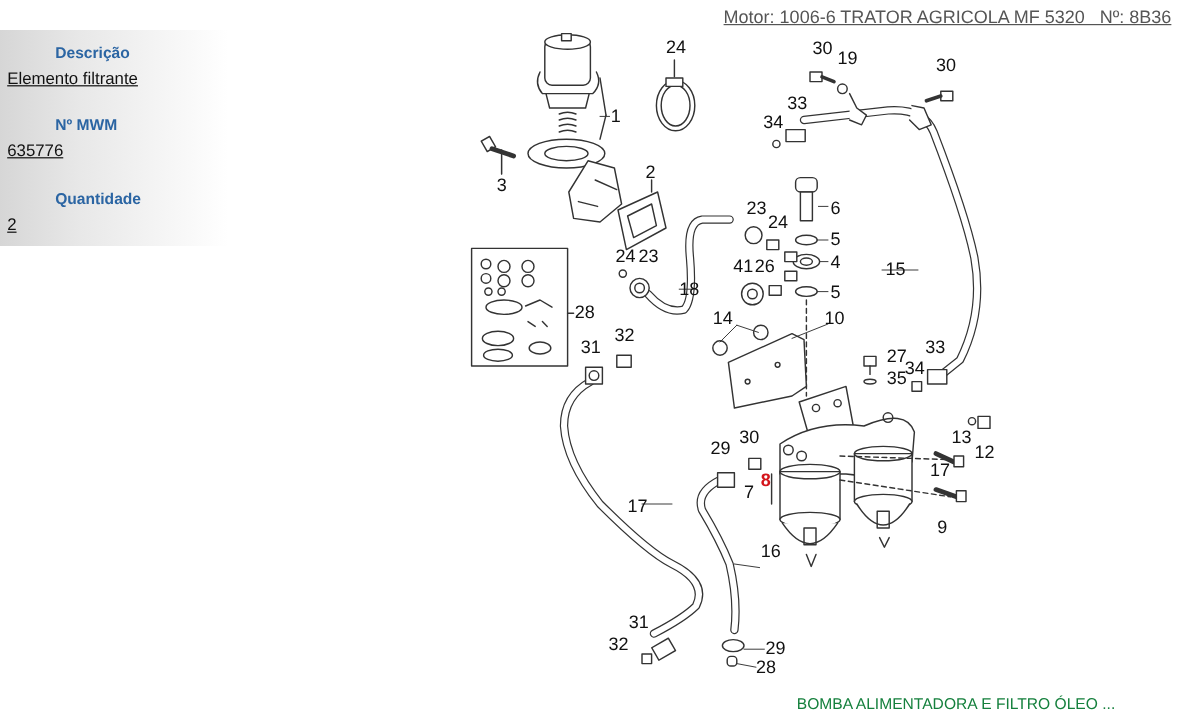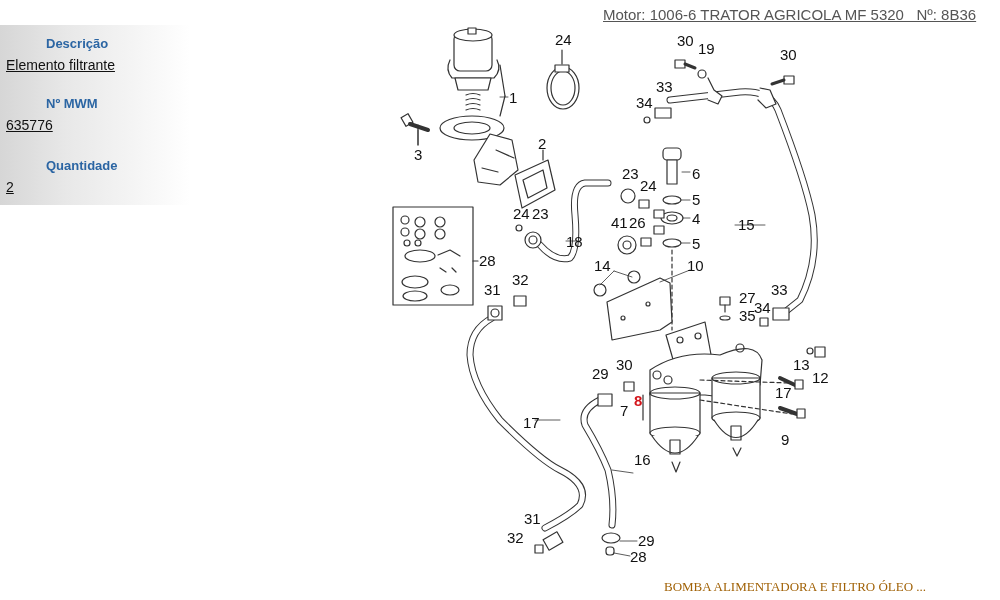--- a/index.html
+++ b/index.html
@@ -15,21 +15,21 @@
   .info-label {
     position: absolute; left: 6px; font-size: 13px; font-weight: bold; color: #2b65a3; margin-left: 40px;
   }
   .info-value {
     position: absolute; left: 6px; font-size: 14px; color: #111111; text-decoration: underline;
   }
   .header-line {
     position: absolute; top: 6px; left: 603px; font-size: 15px; color: #555555; white-space: pre; text-decoration: underline;
   }
   .footer-link {
-    position: absolute; top: 579px; left: 664px; font-size: 13px; color: #a16207; cursor: pointer; font-family: Liberation Serif, serif;
+    position: absolute; top: 579px; left: 664px; font-size: 13px; color: #15803d; cursor: pointer;
   }
   .callout {
     position: absolute; font-size: 15px; color: #111; line-height: 1;
     font-family: "Liberation Sans", sans-serif; cursor: pointer;
   }
   .callout.hl { color: #d4151b; font-weight: bold; }
 </style>
 </head>
 <body>
 

